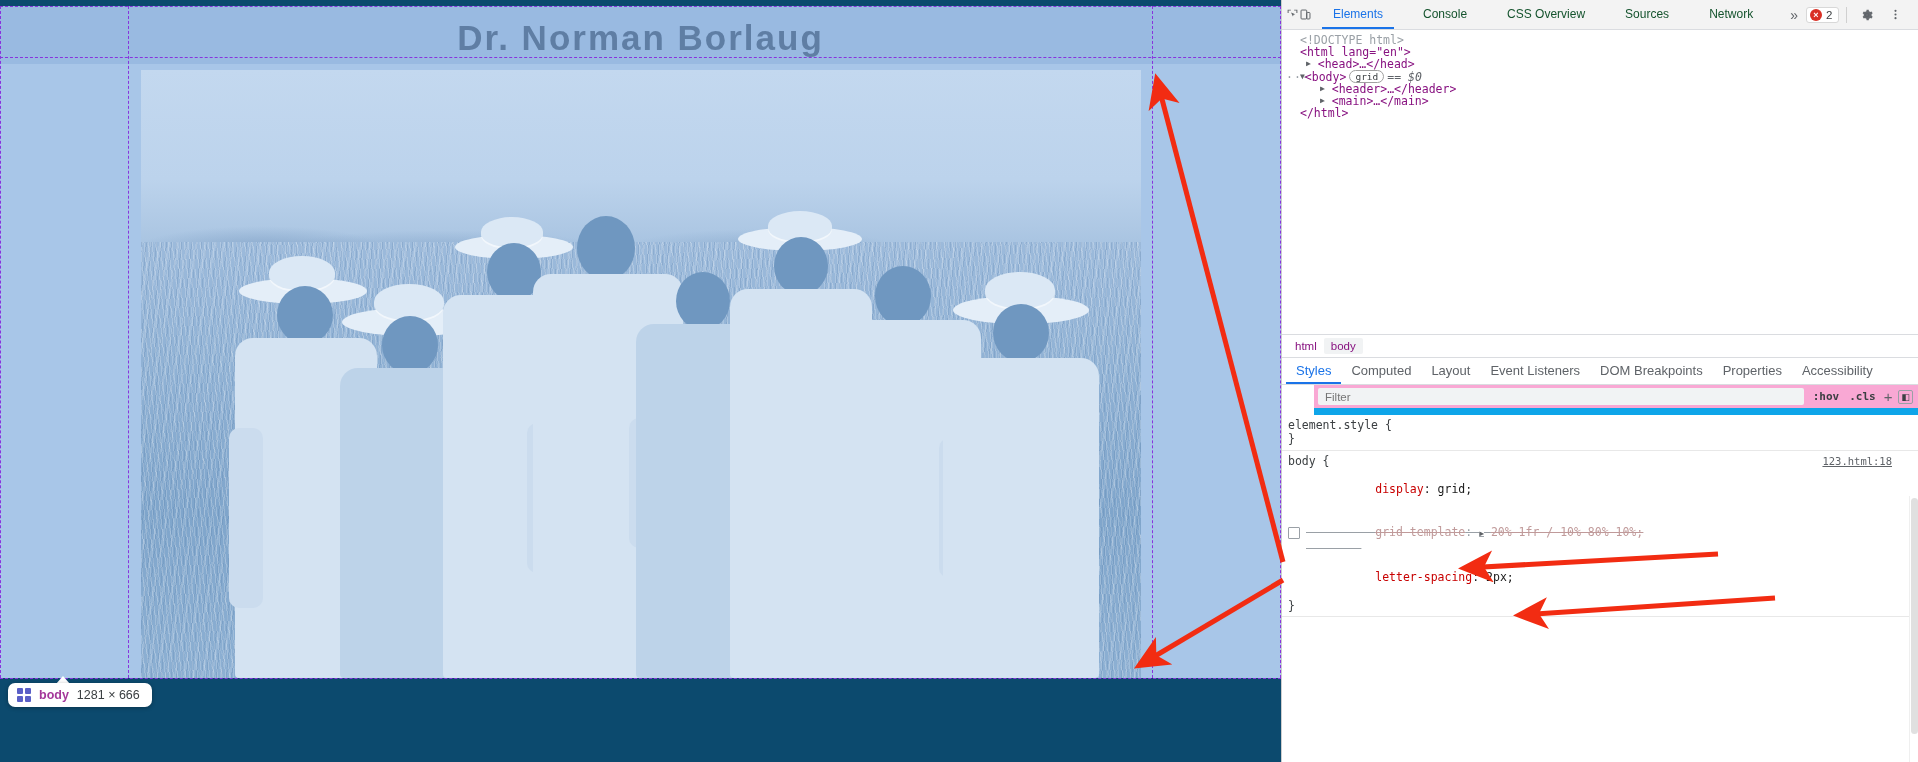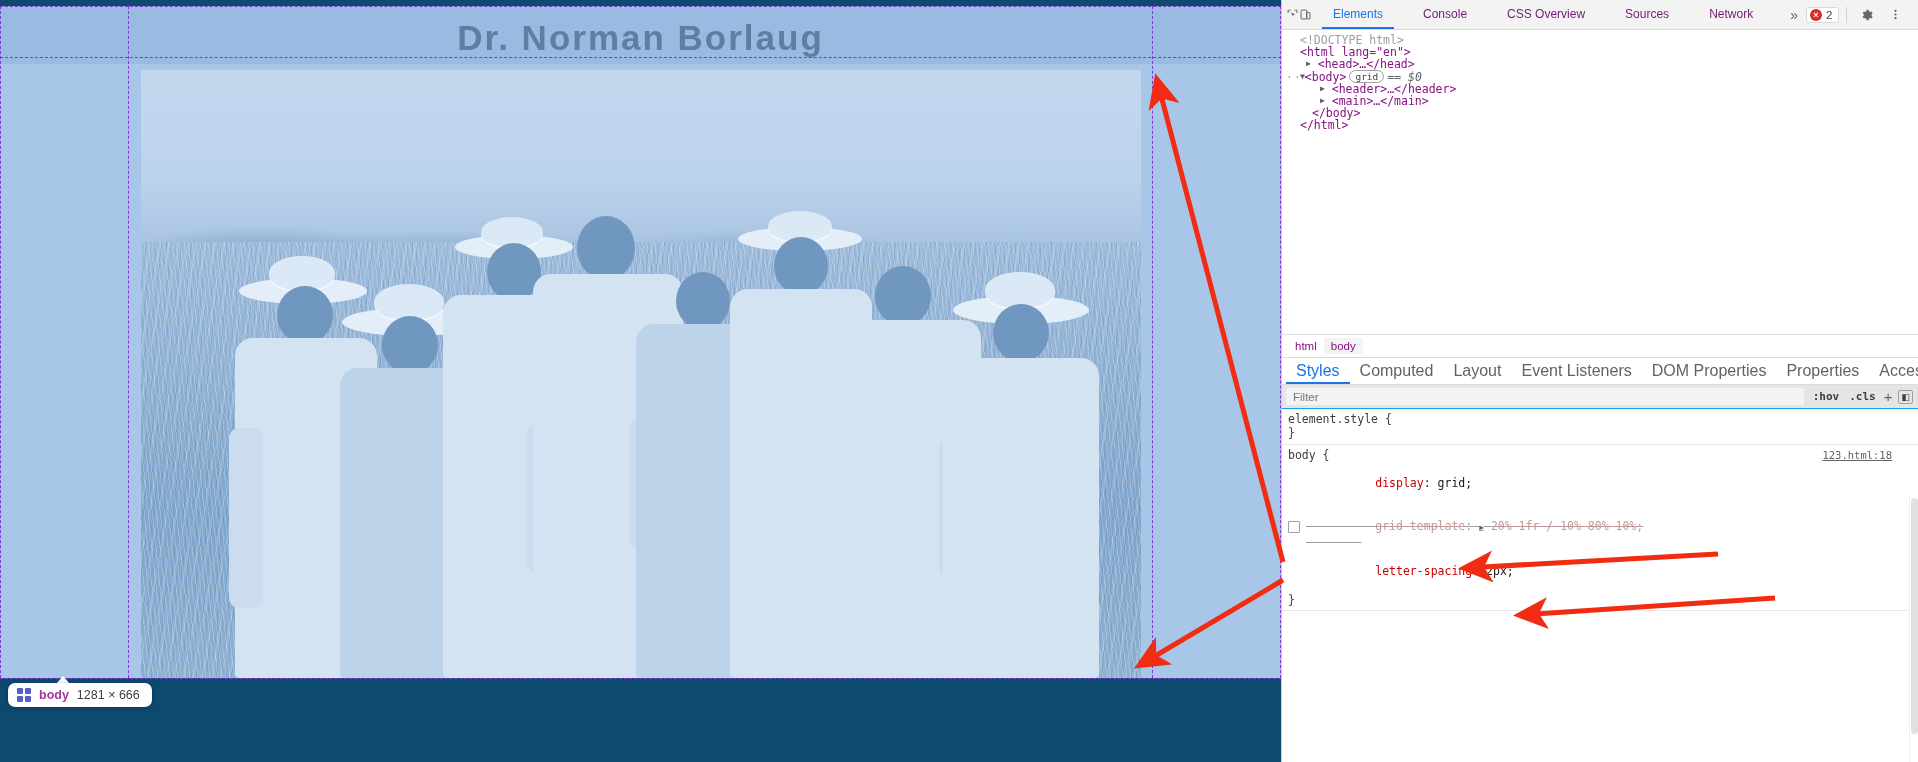--- a/index.html
+++ b/index.html
@@ -174,21 +174,21 @@
   .dt-icon-btn {
     width: 26px; height: 24px;
     display:flex; align-items:center; justify-content:center;
     border-radius: 3px;
     color: #5f6368;
   }
   .dt-sep { width: 1px; height: 16px; background: #d0d0d0; margin: 0 5px; }
   #dt-tabs { display: flex; align-items: center; height: 29px; gap: 18px; }
   .dt-tab {
     padding: 0 11px; height: 29px; line-height: 29px;
-    font-size: 12px; color: #701a75; white-space: nowrap;
+    font-size: 12px; color: #14532d; white-space: nowrap;
   }
   .dt-tab.active { color: #1a73e8; box-shadow: inset 0 -2px 0 #1a73e8; }
   .dt-more { padding: 0 8px; color: #5f6368; font-size: 14px; }
   #dt-toolbar-right { margin-left: auto; display: flex; align-items: center; gap: 2px; padding-right: 4px;}
   #error-badge {
     display:flex; align-items:center; gap:4px;
     border: 1px solid #d8d8d8; border-radius: 3px;
     padding: 1px 6px 1px 3px; background:#fff;
   }
   #error-badge .dot {
@@ -232,28 +232,28 @@
   #dt-breadcrumb .crumb.active { background:#f1f3f4; }
 
   
   #styles-tabs {
     display:flex; align-items:center; height: 26px;
     border-top: 1px solid #dadce0; border-bottom: 1px solid #dadce0;
     background:#fff; padding-left: 4px;
   }
   #styles-tabs .st {
     padding: 0 10px; height: 26px; line-height: 26px;
-    font-size: 16px; color: #5f6368; white-space:nowrap;
+    font-size: 13px; color: #5f6368; white-space:nowrap;
   }
   #styles-tabs .st.active { color:#1a73e8; box-shadow: inset 0 -2px 0 #1a73e8; }
 
   
   #filter-bar {
     display:flex; align-items:center; height: 23px;
-    border-bottom: 1px solid #0ea5e9; background:#e5e5e5;
+    border-bottom: 7px solid #0ea5e9; background:#f9a8d4;margin-left:32px;
   }
   #filter-input {
     flex: 1; height: 17px; margin: 2px 4px;
     background: #f1f3f4; border: none; border-radius: 2px;
     padding: 0 7px; font-size: 11.5px; color: #5f6368;
     font-family: "Liberation Sans", sans-serif;
   }
   #filter-bar .fb {
     font-family:"DejaVu Sans Mono", monospace;
     font-size: 11px; color:#3c4043; padding: 0 5px; font-weight:700;
@@ -466,38 +466,35 @@
       <div class="dom-row">
         <span class="dots3" style="width:14px;display:inline-block">···</span><span class="arrow-r">▼</span><span class="tag-punct">&lt;</span><span class="tag-name">body</span><span class="tag-punct">&gt;</span><span class="badge-grid">grid</span><span class="sel-eq">== $0</span>
       </div>
       <div class="dom-row">
         <span class="ind" style="width:34px"></span><span class="arrow-r">▶</span><span> </span><span class="tag-name">&lt;header&gt;…&lt;/header&gt;</span>
       </div>
       <div class="dom-row">
         <span class="ind" style="width:34px"></span><span class="arrow-r">▶</span><span> </span><span class="tag-name">&lt;main&gt;…&lt;/main&gt;</span>
       </div>
       <div class="dom-row">
-        <span class="ind" style="width:26px"></span><span class="tag-name">&lt;/body&gt;</span>
-      </div>
-      <div class="dom-row">
         <span class="ind" style="width:14px"></span><span class="tag-name">&lt;/html&gt;</span>
       </div>
     </div>
 
     <div id="dt-breadcrumb">
       <span class="crumb">html</span>
       <span class="crumb active">body</span>
     </div>
 
     <div id="styles-tabs">
       <span class="st active">Styles</span>
       <span class="st">Computed</span>
       <span class="st">Layout</span>
       <span class="st">Event Listeners</span>
-      <span class="st">DOM Properties</span>
+      <span class="st">DOM Breakpoints</span>
       <span class="st">Properties</span>
       <span class="st">Accessibility</span>
     </div>
 
     <div id="filter-bar">
       <input id="filter-input" placeholder="Filter" style="">
       <span class="fb">:hov</span>
       <span class="fb">.cls</span>
       <span class="plus">+</span>
       <span class="panelbtn">◧</span>

